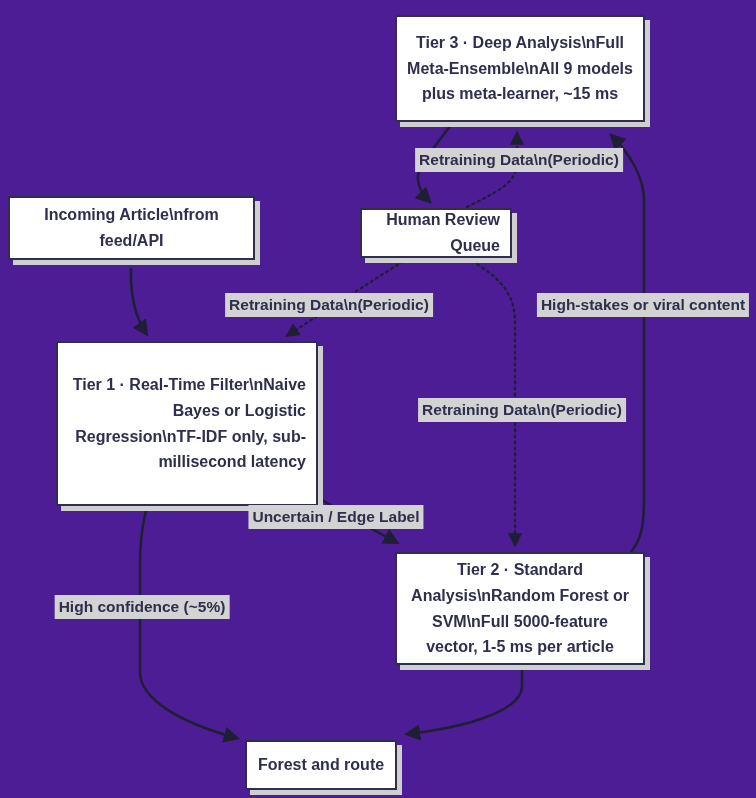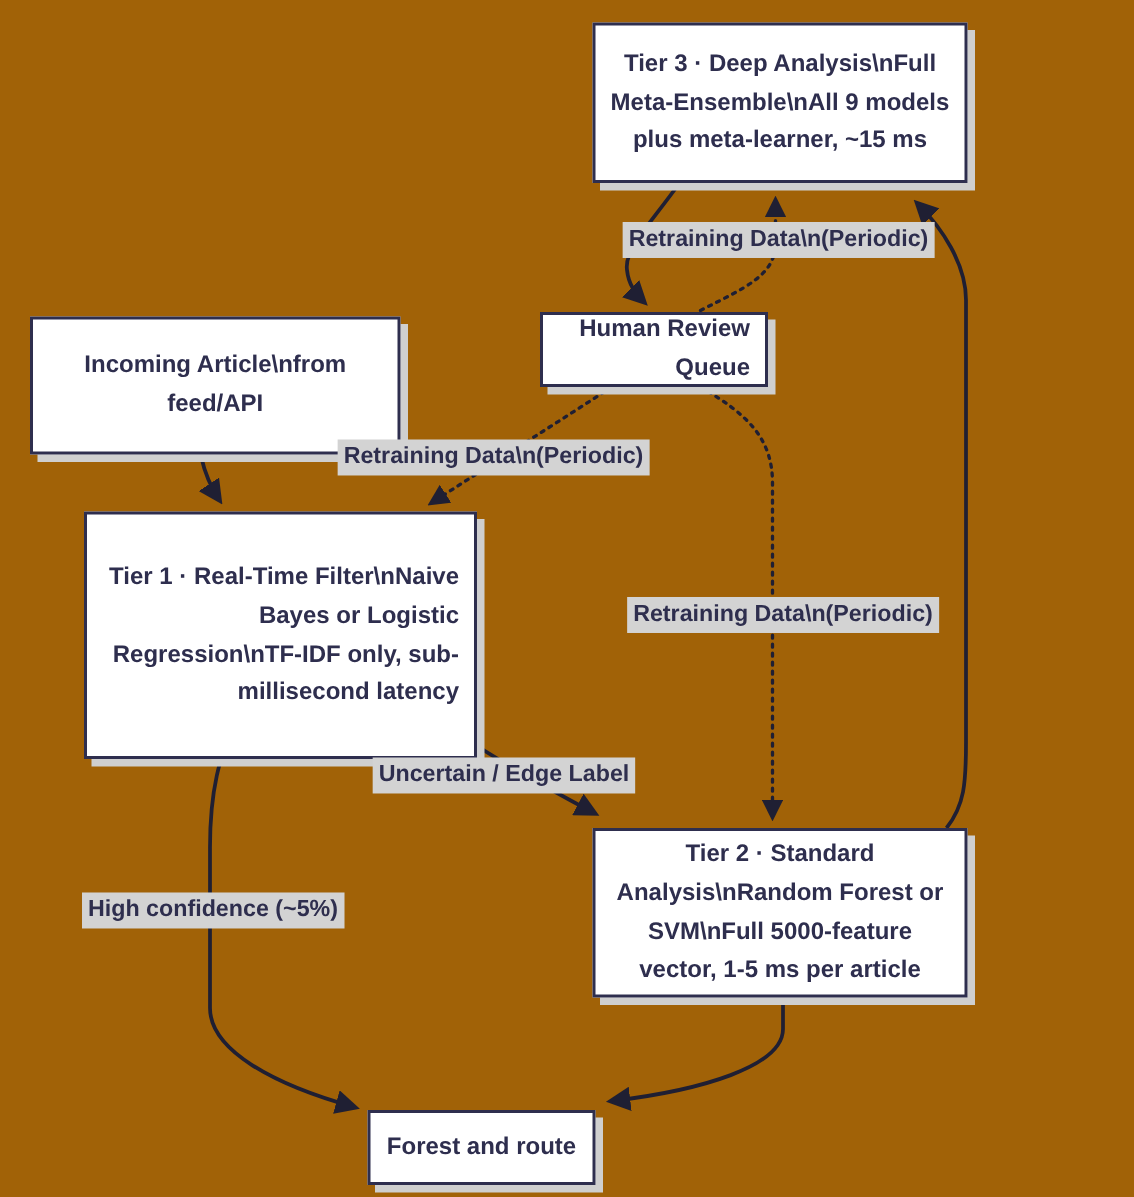--- a/index.html
+++ b/index.html
@@ -1,21 +1,21 @@
 <!DOCTYPE html>
 <html><head>
 <meta charset="utf-8">
 <style>
   * { margin: 0; padding: 0; box-sizing: border-box; }
   body { background: #ffffff; font-family: "Liberation Sans", "DejaVu Sans", sans-serif; }
   .canvas {
     position: relative;
     width: 756px;
     height: 798px;
-    background: #a16207;
+    background: #4c1d95;
     overflow: hidden;
   }
   svg.edges {
     position: absolute;
     left: 0; top: 0;
     width: 756px; height: 798px;
   }
   .node {
     position: absolute;
     background: #ffffff;
@@ -72,21 +72,21 @@
 
     <path d="M 522 665 L 522 686 C 522 711, 467 727, 408 734" fill="none" stroke="#1f1f33" stroke-width="2.5" marker-end="url(#arrow)"></path>
 
     <path d="M 631 552 C 643 537, 644 522, 644 495 L 644 200 C 644 176, 628 152, 612 136" fill="none" stroke="#1f1f33" stroke-width="2.5" marker-end="url(#arrow)"></path>
   </svg>
 
   <div class="node" style="left:395px; top:15px; width:250px; height:107px;">
     <div class="node-label">Tier 3 · Deep Analysis\nFull Meta-Ensemble\nAll 9 models plus meta-learner, ~15 ms</div>
   </div>
 
-  <div class="node" style="left:20px; top:196px; width:247px; height:92px;margin-top:15px;">
+  <div class="node" style="left:8px; top:196px; width:247px; height:64px;">
     <div class="node-label">Incoming Article\nfrom feed/API</div>
   </div>
 
   <div class="node" style="left:360px; top:208px; width:152px; height:50px;text-align:right;">
     <div class="node-label">Human Review Queue</div>
   </div>
 
   <div class="node" style="left:56px; top:341px; width:262px; height:165px;text-align:right;">
     <div class="node-label">Tier 1 · Real-Time Filter\nNaive Bayes or Logistic Regression\nTF-IDF only, sub-millisecond latency</div>
   </div>
@@ -96,20 +96,21 @@
   </div>
 
   <div class="node" style="left:245px; top:740px; width:152px; height:50px;">
     <div class="node-label">Forest and route</div>
   </div>
 
   <div class="edge-label" style="left:519px; top:160px;">Retraining Data\n(Periodic)</div>
 
   <div class="edge-label" style="left:329px; top:305px;">Retraining Data\n(Periodic)</div>
 
+  <div class="edge-label" style="left:643px; top:305px;">High-stakes or viral content</div>
 
   <div class="edge-label" style="left:522px; top:410px;">Retraining Data\n(Periodic)</div>
 
   <div class="edge-label" style="left:336px; top:517px;">Uncertain / Edge Label</div>
 
   <div class="edge-label" style="left:142px; top:607px;">High confidence (~5%)</div>
 
 
 </div>
 

